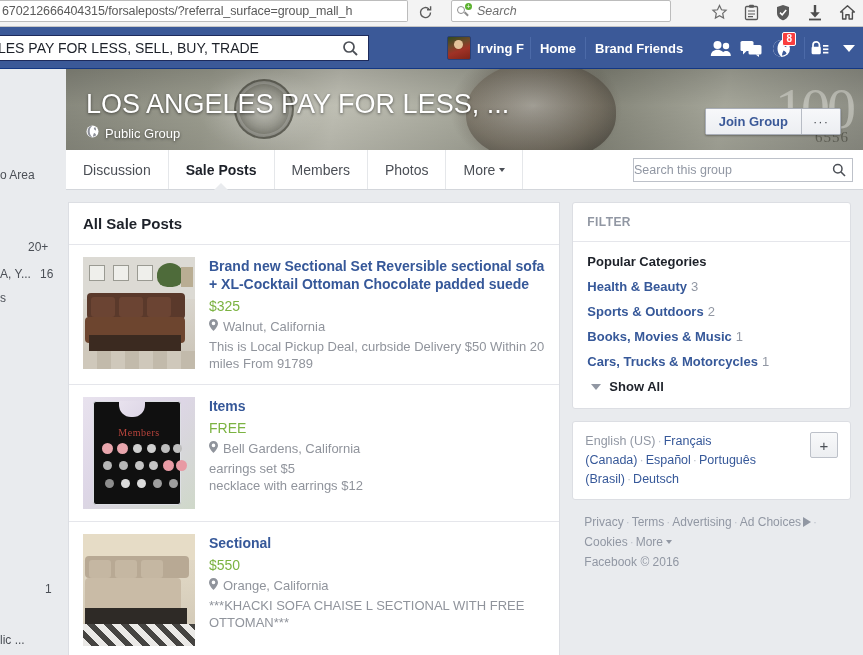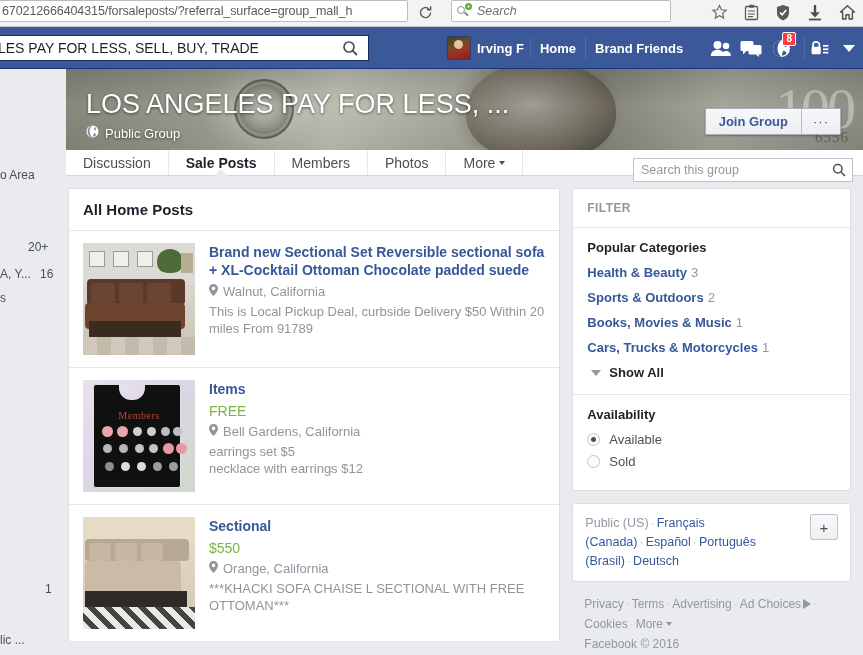--- a/index.html
+++ b/index.html
@@ -242,21 +242,21 @@
   .more-btn {
     padding: 5px 11px;
     color: #4b4f56; font-size: 13px; letter-spacing: 1px;
     background: linear-gradient(#f7f8fa,#eceef2);
     display: flex; align-items: center;
   }
 
   
   .tabbar {
     position: relative;
-    width: 797px; height: 26px;
+    width: 797px; height: 40px;
     background: #fff;
     border-bottom: 1px solid #d3d6db;
     display: flex; align-items: stretch;
   }
   .tab {
     display: flex; align-items: center;
     padding: 0 17px;
     font-size: 14px; color: #4b4f56;
     border-right: 1px solid #e5e7ea;
     position: relative;
@@ -275,21 +275,20 @@
     border-left: 3.5px solid transparent;
     border-right: 3.5px solid transparent;
     border-top: 4.5px solid #4b4f56;
   }
   .group-search {
     position: absolute; right: 10px; top: 8px;
     width: 220px; height: 24px;
     border: 1px solid #bdc1c9;
     background: #fff;
     display: flex; align-items: center;
-    padding-left: 7px;
   }
   .group-search .ph { font-size: 12.5px; color: #9197a3; }
   .group-search .sbtn {
     margin-left: auto; width: 26px; height: 22px;
     display: flex; align-items: center; justify-content: center;
   }
 
   
   .content {
     position: relative;
@@ -656,40 +655,41 @@
             <circle cx="5.8" cy="5.8" r="4.2" fill="none" stroke="#4b4f56" stroke-width="1.5"></circle>
             <path d="M9 9l4 4" stroke="#4b4f56" stroke-width="1.6"></path>
           </svg>
       </span>
     </div>
   </div>
 
   <div class="content">
 
     <div class="col-main">
-      <div class="main-head">All Home Posts</div>
+      <div class="main-head">All Sale Posts</div>
 
       <div class="post">
         <div class="thumb thumb-sofa1">
           <span class="wall"></span>
             <span class="frame f1"></span>
             <span class="frame f2"></span>
             <span class="frame f3"></span>
           <span class="plant"></span>
             <span class="lamp"></span>
             <span class="back"></span>
           <span class="cush c1"></span>
             <span class="cush c2"></span>
             <span class="cush c3"></span>
           <span class="seat"></span>
             <span class="ott"></span>
             <span class="floor"></span>
         </div>
         <div class="post-body">
           <div class="post-title">Brand new Sectional Set Reversible sectional sofa + XL-Cocktail Ottoman Chocolate padded suede</div>
+          <div class="post-price">$325</div>
           <div class="post-loc">
             <span class="pin">
               <svg width="9" height="12" viewBox="0 0 9 12">
                   <path d="M4.5 0C2 0 0 2 0 4.5 0 7.9 4.5 12 4.5 12S9 7.9 9 4.5C9 2 7 0 4.5 0zm0 6.2a1.8 1.8 0 1 1 0-3.6 1.8 1.8 0 0 1 0 3.6z" fill="#90949c"></path>
                 </svg>
             </span>
             <span>Walnut, California</span>
           </div>
           <div class="post-desc">This is Local Pickup Deal, curbside Delivery $50 Within 20 miles From 91789</div>
         </div>
@@ -780,36 +780,25 @@
           <div class="cat-row">
             <span class="cat-link">Cars, Trucks &amp; Motorcycles</span><span class="cat-count">1</span>
           </div>
 
           <div class="show-all">
             <span class="sc"></span>
             <span>Show All</span>
           </div>
         </div>
 
-        <div class="filter-sec">
-          <div class="filter-title">Availability</div>
-          <div class="radio-row">
-            <span class="radio on"></span>
-            <span>Available</span>
-          </div>
-          <div class="radio-row">
-            <span class="radio"></span>
-            <span>Sold</span>
-          </div>
-        </div>
       </div>
 
       <div class="lang-card">
         <div class="lang-list">
-          <span class="lang-cur">Public (US)</span><span class="lang-dot">·</span><span class="lang-link">Français (Canada)</span><span class="lang-dot">·</span><span class="lang-link">Español</span><span class="lang-dot">·</span><span class="lang-link">Português (Brasil)</span><span class="lang-dot">·</span><span class="lang-link">Deutsch</span>
+          <span class="lang-cur">English (US)</span><span class="lang-dot">·</span><span class="lang-link">Français (Canada)</span><span class="lang-dot">·</span><span class="lang-link">Español</span><span class="lang-dot">·</span><span class="lang-link">Português (Brasil)</span><span class="lang-dot">·</span><span class="lang-link">Deutsch</span>
         </div>
         <div class="lang-plus">+</div>
       </div>
 
       <div class="footer">
         <span>Privacy</span><span class="lang-dot">·</span><span>Terms</span><span class="lang-dot">·</span><span>Advertising</span><span class="lang-dot">·</span><span>Ad Choices</span><span class="adchoice"></span><span class="lang-dot">·</span><br>
         <span>Cookies</span><span class="lang-dot">·</span><span>More</span><span class="fcaret"></span><br>
         <span>Facebook © 2016</span>
       </div>
     </div>

